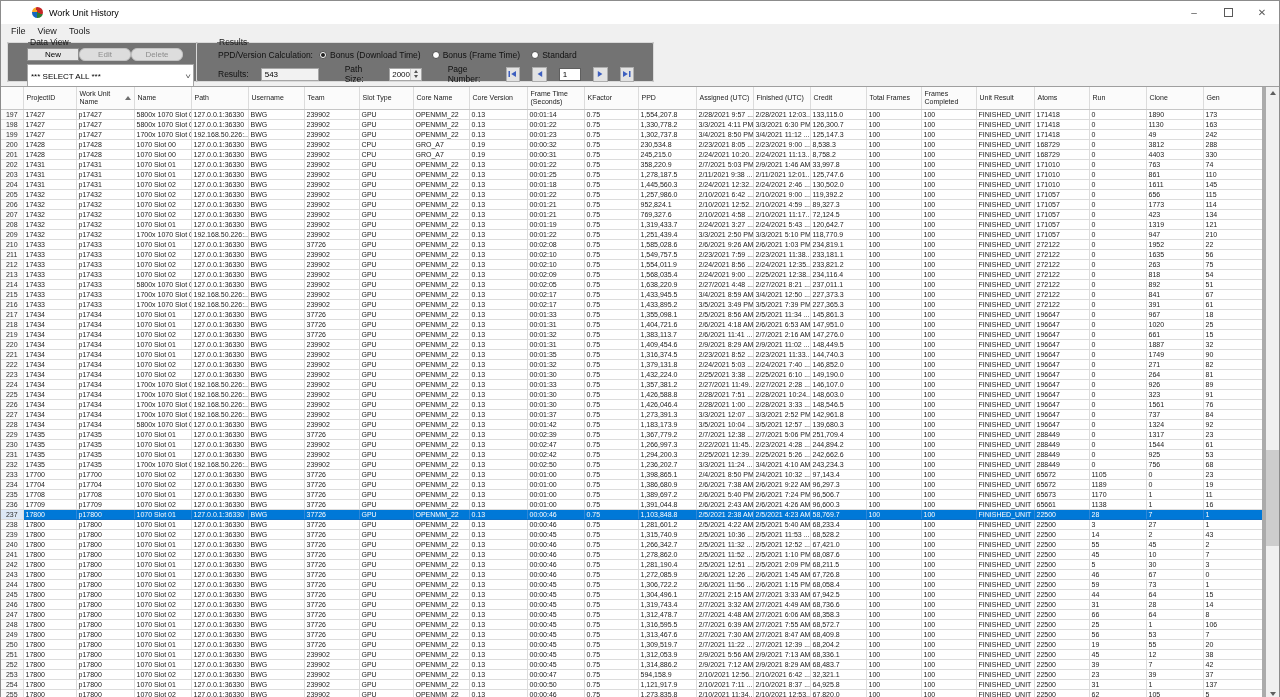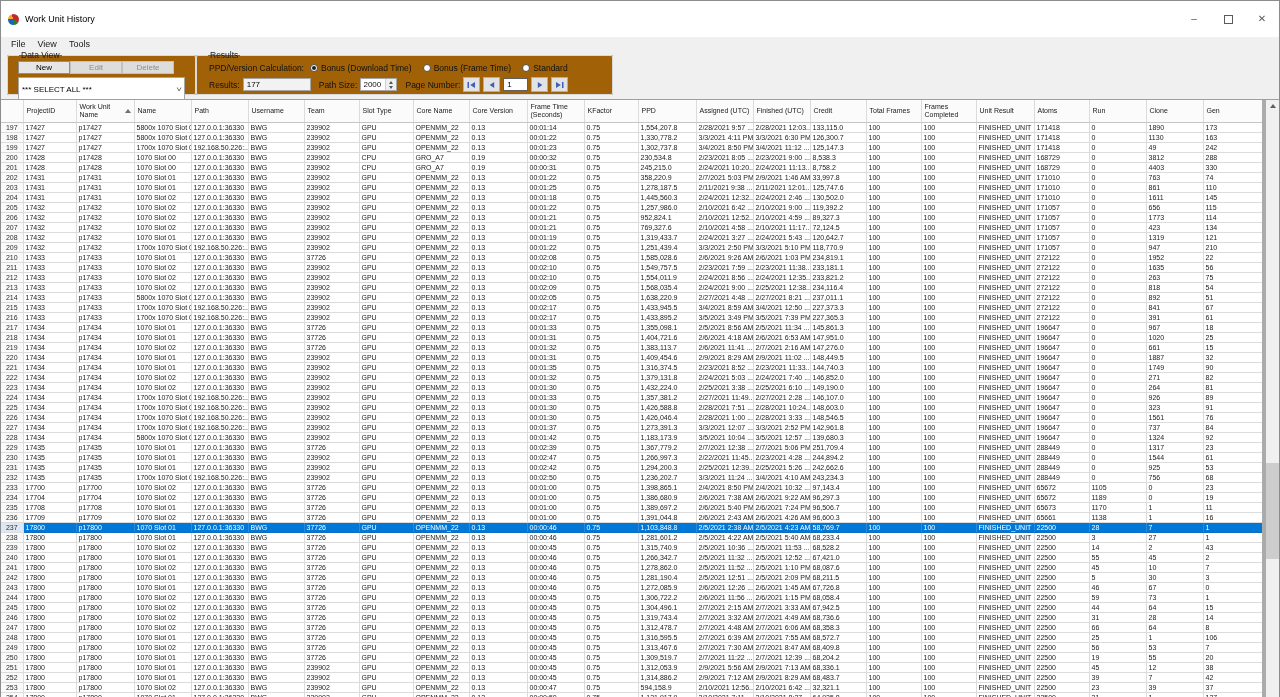--- a/index.html
+++ b/index.html
@@ -2,55 +2,55 @@
 <html style="--sel: #0078d7; --selText: #ffffff;"><head>
 <meta charset="utf-8">
 <style>
   html,body{margin:0;padding:0;}
   body{width:1280px;height:697px;overflow:hidden;background:#e4e4e4;
        font-family:"Liberation Sans","DejaVu Sans",sans-serif;
        -webkit-font-smoothing:antialiased;}
   .window{position:relative;width:1280px;height:697px;box-sizing:border-box;
           border:1px solid #8c8c8c;background:#f0f0f0;}
   
-  .titlebar{height:36px;background:#ffffff;display:flex;align-items:center;}
+  .titlebar{height:23px;background:#ffffff;display:flex;align-items:center;padding-left:24px;}
   .app-icon{width:11px;height:11px;border-radius:50%;margin:0 6px 0 7px;
             background:conic-gradient(from 20deg,#c62828 0 90deg,#2e7d32 90deg 170deg,#1565c0 170deg 260deg,#f9a825 260deg 320deg,#c62828 320deg 360deg);}
   .title{font-size:9px;color:#000;}
   .win-controls{margin-left:auto;display:flex;height:100%;}
   .win-btn{width:34px;height:100%;display:flex;align-items:center;justify-content:center;
            color:#5a5a5a;font-size:10px;line-height:10px;}
   .max-glyph{width:7px;height:7px;border:1px solid #5a5a5a;display:inline-block;}
   
   .menubar{height:13px;background:#f0f0f0;display:flex;align-items:center;padding-left:4px;}
   .menu-item{font-size:9px;color:#1a1a1a;padding:0 6px;}
   
   .toolbar{position:relative;height:49px;background:#f0f0f0;}
-  fieldset.groupbox{position:absolute;top:0px;margin:0;padding:1px 10px 0;box-sizing:border-box;
-            border:1px solid #d9d9d9;border-radius:2px;background:#a16207;height:45px;}
+  fieldset.groupbox{position:absolute;top:0px;margin:0;padding:1px 19px 0;box-sizing:border-box;
+            border:1px solid #d9d9d9;border-radius:2px;background:#737373;height:45px;}
   fieldset.groupbox legend{font-size:8.5px;color:#1a1a1a;padding:0 2px;margin-left:1px;}
   .gb-dataview{left:6px;width:181px;}
   .gb-results{left:195px;width:417px;}
   .btn-row{display:flex;}
   .btn{width:52px;height:13px;font-size:8px;line-height:11px;text-align:center;
        background:#e6e6e6;border:1px solid #8f8f8f;color:#000;box-sizing:border-box;padding:0;
        font-family:inherit;}
-  .btn.disabled{background:#dddddd;border-color:#c2c2c2;color:#8d8d8d;}
+  .btn.disabled{background:#dddddd;border-color:#c2c2c2;color:#8d8d8d;border-radius:6px;}
   .selectbox{margin-top:3px;height:24px;box-sizing:border-box;border:1px solid #a6a6a6;background:#fff;
              font-size:8px;display:flex;align-items:center;justify-content:space-between;
              padding:0 3px;width:167px;color:#000;}
   .chev{font-size:7px;color:#555;transform:scaleX(1.4);}
   .radio-row{display:flex;align-items:center;font-size:8.5px;color:#111;margin:2px 0 4px 2px;}
   .radio-row .lbl{margin-right:6px;}
   .radio-opt{display:flex;align-items:center;margin-right:11px;}
   .radio{width:8px;height:8px;border:1px solid #4c4c4c;border-radius:50%;background:#fff;
          display:inline-block;position:relative;margin-right:3px;box-sizing:border-box;}
   .radio.checked::after{content:"";position:absolute;left:1px;top:1px;right:1px;bottom:1px;
          background:#1f1f1f;border-radius:50%;}
-  .controls-row{display:flex;align-items:center;font-size:8.5px;color:#111;margin-left:2px;gap:3px;}
+  .controls-row{display:flex;align-items:center;font-size:8.5px;color:#111;margin-left:2px;gap:12px;}
   .textbox{border:1px solid #a6a6a6;background:#fff;height:13px;line-height:12px;
            box-sizing:border-box;padding:0 3px;font-size:8px;color:#000;}
   .results-box{width:68px;background:#f2f2f2;}
   .spinbox{display:flex;border:1px solid #a6a6a6;background:#fff;height:13px;box-sizing:border-box;align-items:stretch;width:37px;}
   .spin-val{flex:1;font-size:8px;line-height:11px;padding-left:2px;}
   .spin-arrows{width:10px;border-left:1px solid #cfcfcf;display:flex;flex-direction:column;
                align-items:center;justify-content:center;gap:2px;background:#efefef;}
   .tri-up{width:0;height:0;border-left:2.5px solid transparent;border-right:2.5px solid transparent;border-bottom:3px solid #555;}
   .tri-down{width:0;height:0;border-left:2.5px solid transparent;border-right:2.5px solid transparent;border-top:3px solid #555;}
   .page-box{width:25px;border-color:#5f5f5f;}
@@ -134,21 +134,21 @@
           <span class="radio"></span>
           <span>Bonus (Frame Time)</span>
         </span>
         <span class="radio-opt">
           <span class="radio"></span>
           <span>Standard</span>
         </span>
       </div>
       <div class="controls-row">
         <span class="lbl">Results:</span>
-        <span class="textbox results-box">177</span>
+        <span class="textbox results-box">543</span>
         <span class="gap6"></span>
         <span class="lbl">Path Size:</span>
         <span class="spinbox">
           <span class="spin-val">2000</span>
           <span class="spin-arrows">
               <span class="tri-up"></span>
               <span class="tri-down"></span>
             </span>
         </span>
         <span class="gap6"></span>

